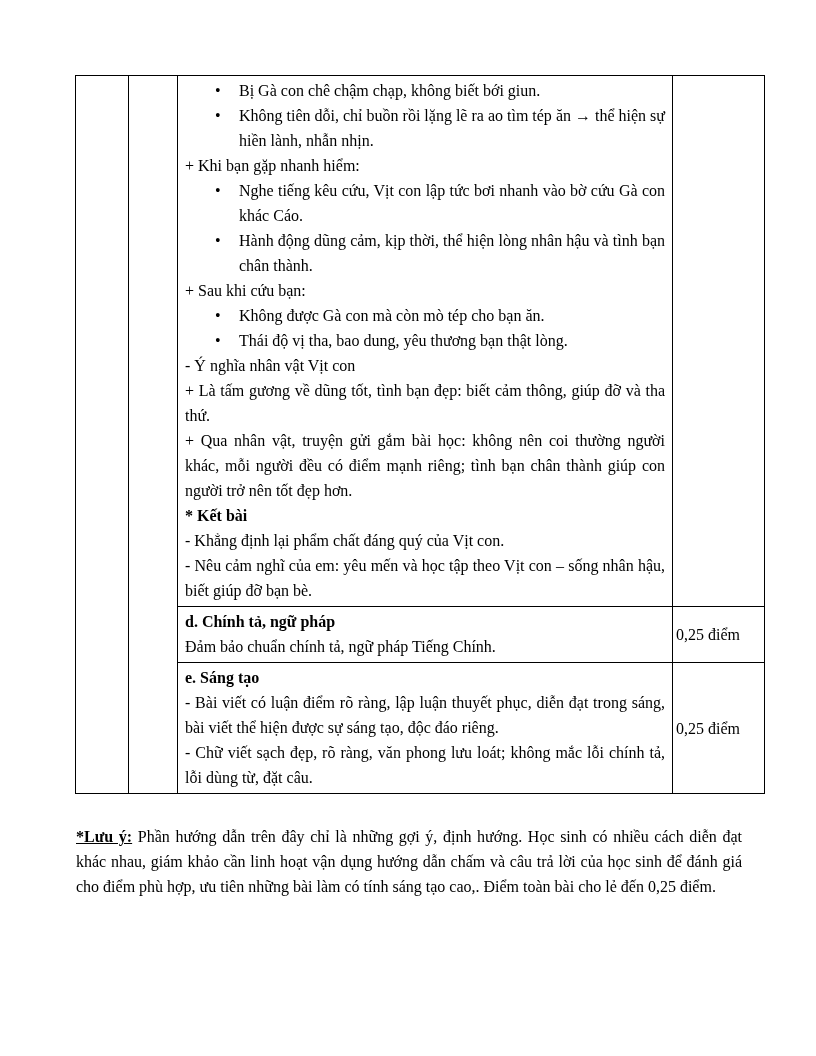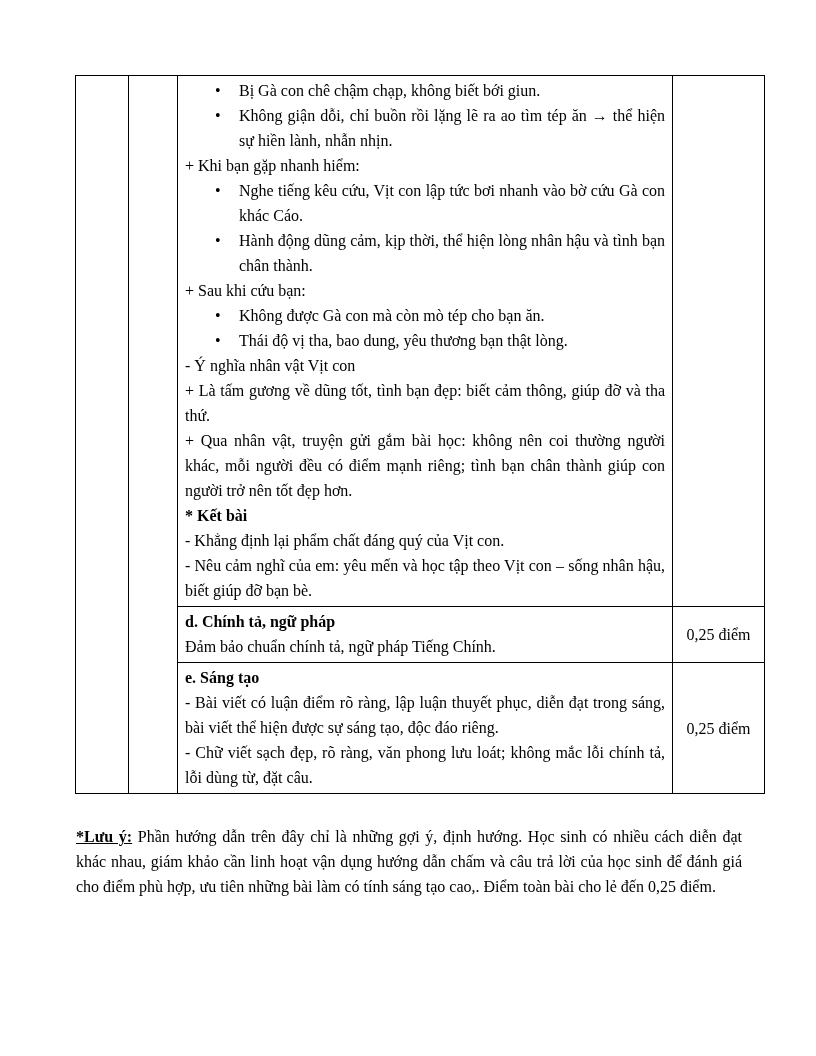--- a/index.html
+++ b/index.html
@@ -28,21 +28,21 @@
     padding: 2px 7px 3px 7px;
     line-height: 25px;
   }
   td.c-a { width: 52px; padding: 0; }
   td.c-b { width: 48px; padding: 0; }
   td.c-main { width: 480px; }
   td.c-score {
     width: 85px;
     vertical-align: middle;
     padding: 2px 3px;
-    text-align: center;
+    text-align: left;
     margin-top: 24px;
   }
   .para { text-align: justify; }
   .line { text-align: left; }
   .bullet {
     position: relative;
     padding-left: 54px;
     text-align: justify;
   }
   .bullet::before {
@@ -68,21 +68,21 @@
 
 <div class="page">
 
   <table class="rubric">
     <tbody>
       <tr>
         <td class="c-a" rowspan="3"></td>
         <td class="c-b" rowspan="3"></td>
         <td class="c-main">
           <div class="bullet">Bị Gà con chê chậm chạp, không biết bới giun.</div>
-          <div class="bullet">Không giận dỗi, chỉ buồn rồi lặng lẽ ra ao tìm tép ăn → thể hiện sự hiền lành, nhẫn nhịn.</div>
+          <div class="bullet">Không tiên dỗi, chỉ buồn rồi lặng lẽ ra ao tìm tép ăn → thể hiện sự hiền lành, nhẫn nhịn.</div>
           <div class="para">+ Khi bạn gặp nhanh hiểm:</div>
           <div class="bullet">Nghe tiếng kêu cứu, Vịt con lập tức bơi nhanh vào bờ cứu Gà con khác Cáo.</div>
           <div class="bullet">Hành động dũng cảm, kịp thời, thể hiện lòng nhân hậu và tình bạn chân thành.</div>
           <div class="para">+ Sau khi cứu bạn:</div>
           <div class="bullet">Không được Gà con mà còn mò tép cho bạn ăn.</div>
           <div class="bullet">Thái độ vị tha, bao dung, yêu thương bạn thật lòng.</div>
           <div class="para">- Ý nghĩa nhân vật Vịt con</div>
           <div class="para">+ Là tấm gương về dũng tốt, tình bạn đẹp: biết cảm thông, giúp đỡ và tha thứ.</div>
           <div class="para">+ Qua nhân vật, truyện gửi gắm bài học: không nên coi thường người khác, mỗi người đều có điểm mạnh riêng; tình bạn chân thành giúp con người trở nên tốt đẹp hơn.</div>
           <div class="para bold">* Kết bài</div>

